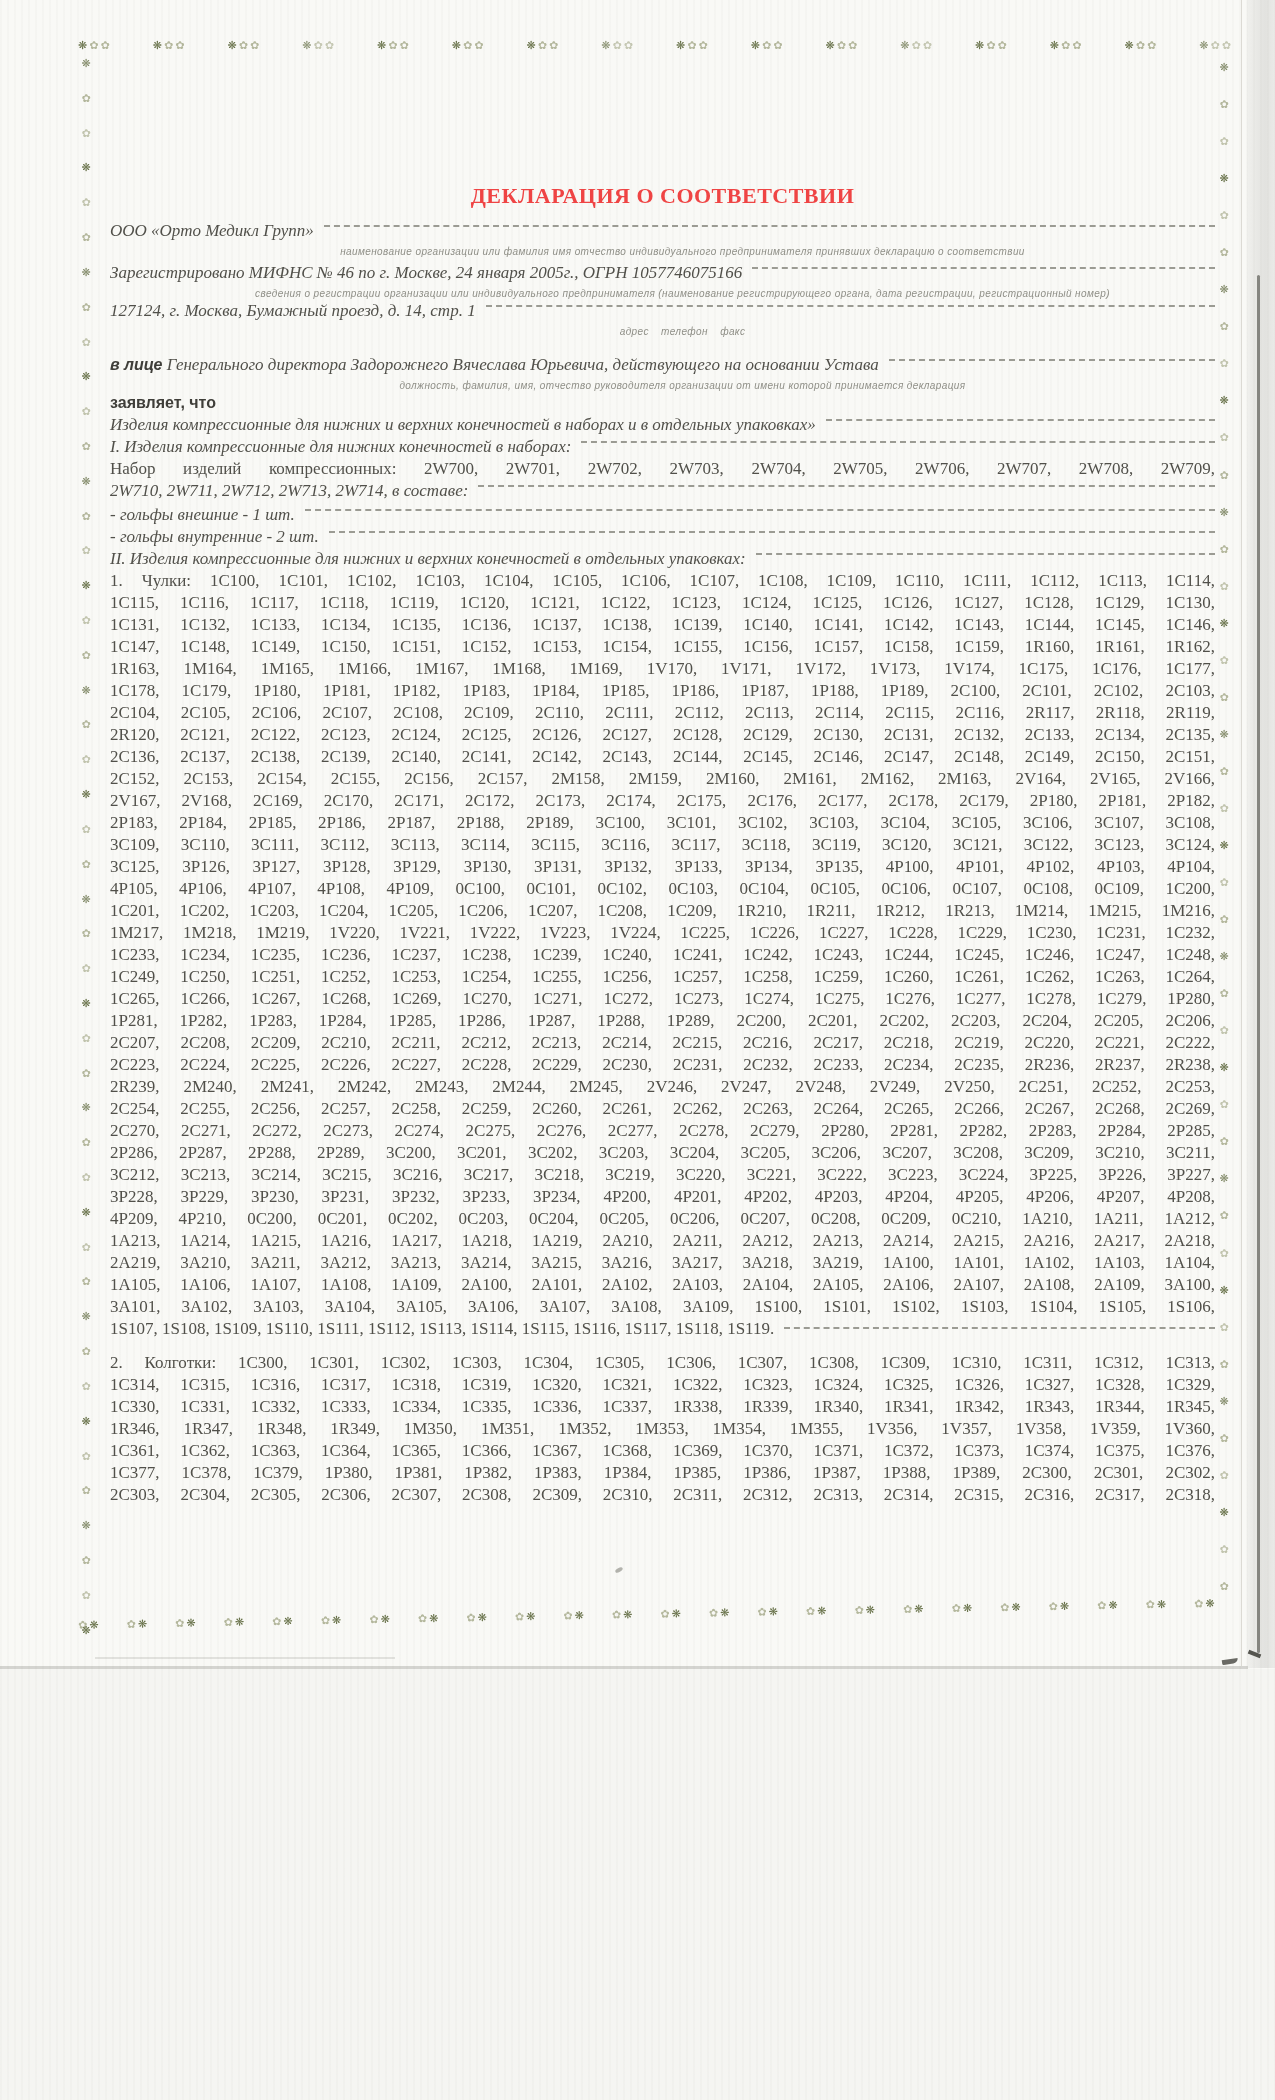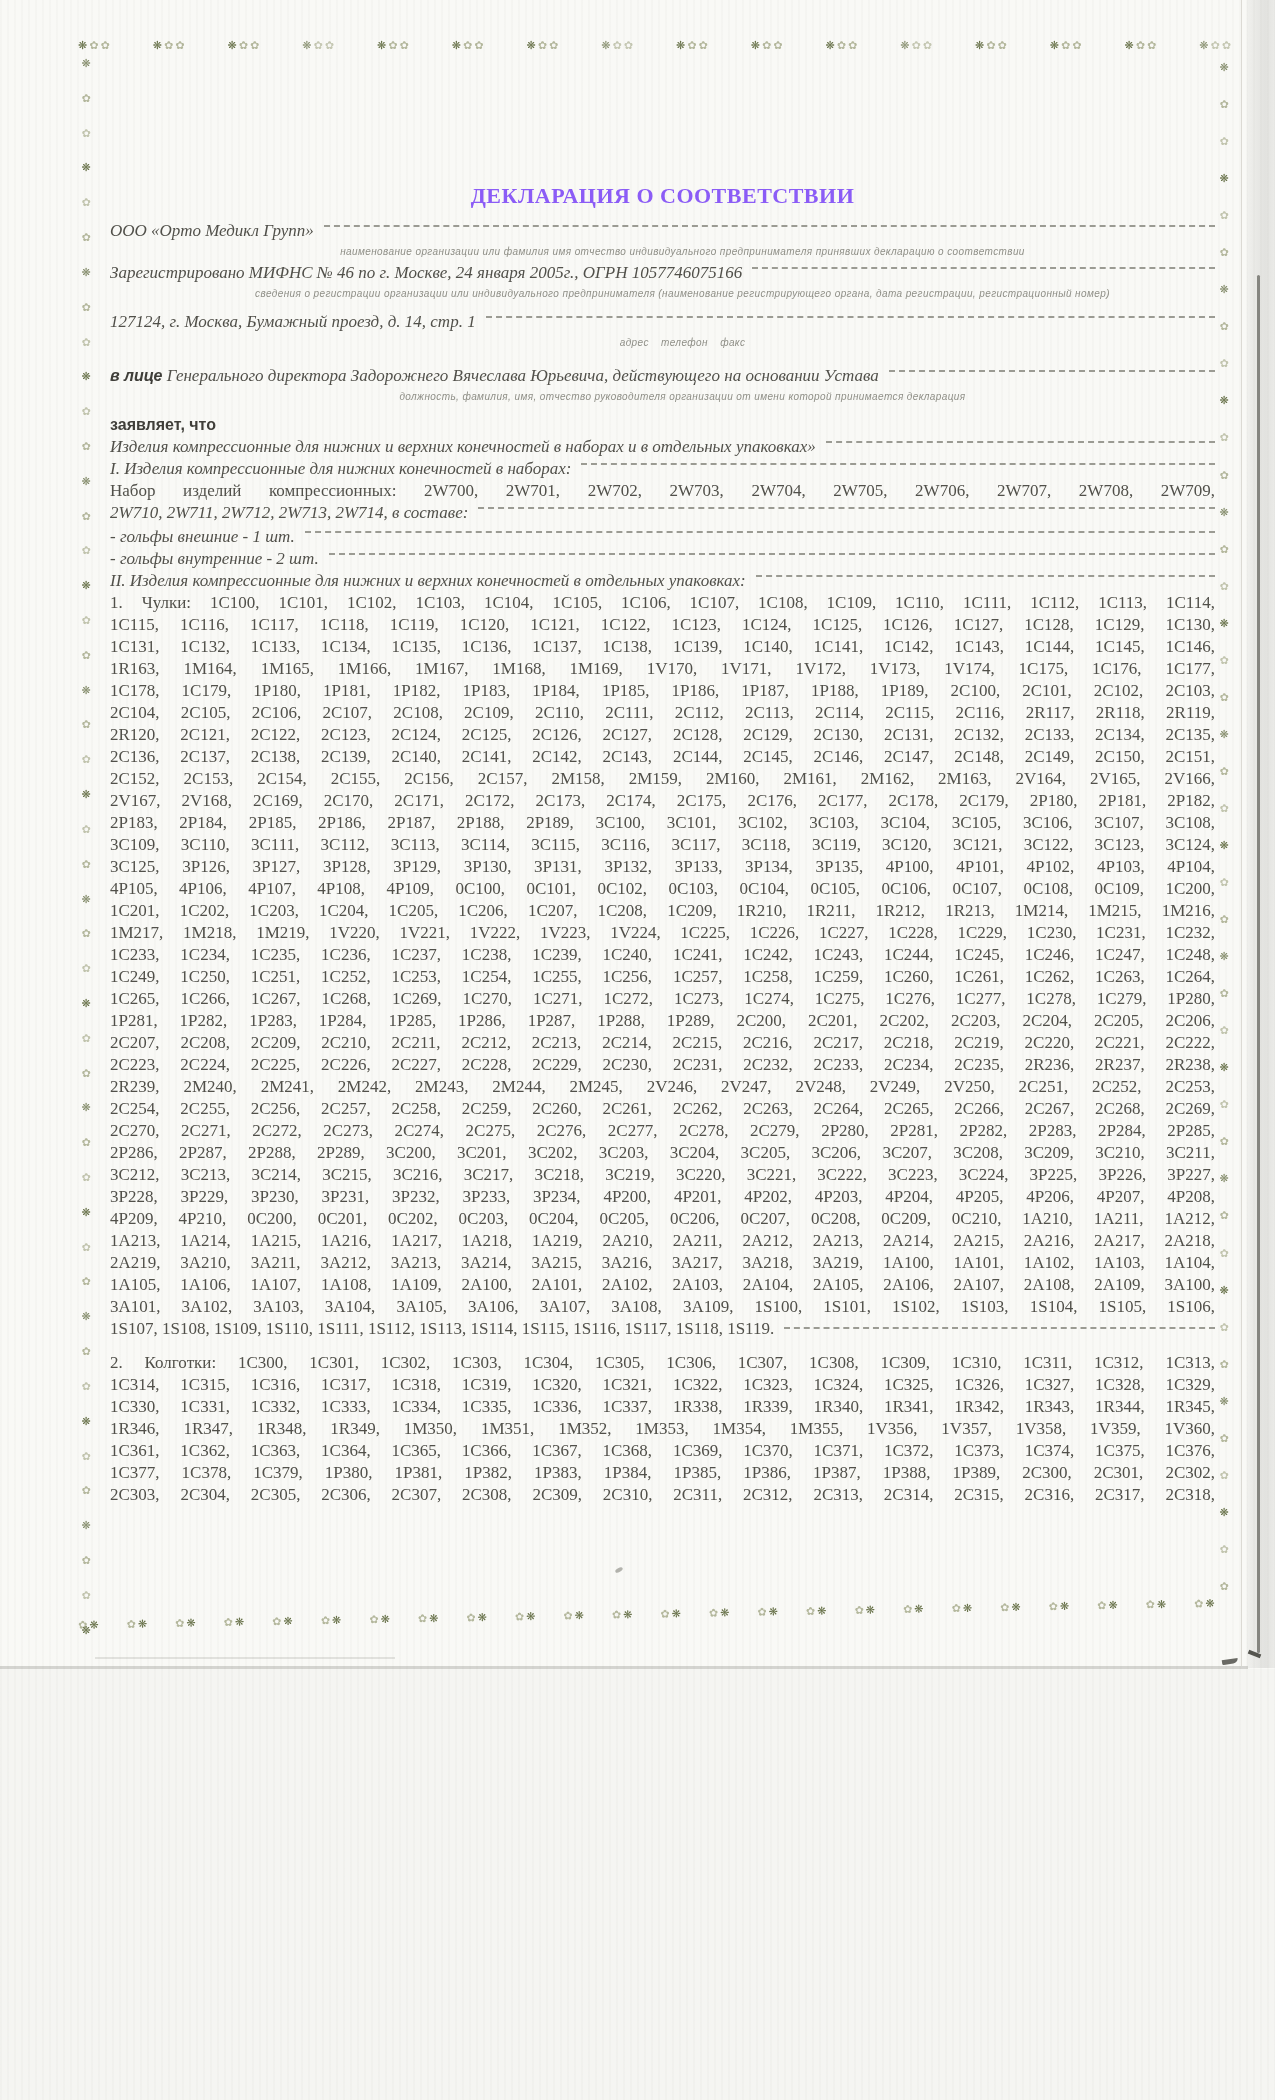--- a/index.html
+++ b/index.html
@@ -31,29 +31,29 @@
                    justify-content:space-between; align-items:center; z-index:2; }
   .cluster { white-space:nowrap; letter-spacing:2px; font-family:"DejaVu Sans",sans-serif; font-size:11px; line-height:1; }
   .g-dark  { color:#667047; }
   .g-light { color:#a9ad8e; opacity:.85; }
   .border-left .cluster:nth-child(odd), .border-right .cluster:nth-child(odd) { opacity:.8; }
   .border-top .cluster:nth-child(4n) { opacity:.75; }
 
   
   .content { position:absolute; left:110px; right:60px; top:0; z-index:4; font-size:17px; line-height:22px; }
   .title { padding-top:184px; text-align:center; font-size:22px; line-height:24px; font-weight:700;
-           letter-spacing:.5px; color:#8b5cf6; }
+           letter-spacing:.5px; color:#ef4444; }
   .frow { position:relative; display:flex; align-items:center;font-style:italic; }
   .frow .val { white-space:nowrap; }
   .dash { flex:1 1 auto; border-bottom:2px dashed #9b9b93; transform:translateY(-5px); margin-left:10px; min-width:12px; }
   .caption { position:absolute; left:40px; right:0; top:21px; text-align:center; white-space:nowrap;
              font-family:"Liberation Sans",sans-serif; font-size:10px; letter-spacing:.4px; color:#8f8f87; z-index:5; }
   .caption.wide { word-spacing:9px; }
   .bold-sans { font-family:"Liberation Sans",sans-serif; font-weight:700; font-size:16px; color:#3f3e39; }
-  .mt12{margin-top:12px;} .mt14{margin-top:20px;} .mt16{margin-top:27px;} .mt18{margin-top:32px;} .mt2{margin-top:2px;} .mt4{margin-top:12px;}
+  .mt12{margin-top:12px;} .mt14{margin-top:20px;} .mt16{margin-top:16px;} .mt18{margin-top:32px;} .mt2{margin-top:2px;} .mt4{margin-top:12px;}
   .jline { text-align:justify; text-align-last:justify; }
   .codes div { text-align:justify; text-align-last:justify; }
   .codes div.last { text-align-last:left; display:flex; align-items:baseline; white-space:nowrap; }
   .codes div.last::after { content:""; flex:1 1 auto; border-bottom:2px dashed #9b9b93; transform:translateY(-5px); margin-left:10px; }
   .tights div.last { display:block; text-align:justify; text-align-last:justify; }
   .tights div.last::after { content:none; }
 </style>
 </head>
 <body>
 
@@ -265,20 +265,21 @@
 
     <div class="frow">
       <span class="val">II. Изделия компрессионные для нижних и верхних конечностей в отдельных упаковках:</span>
       <span class="dash"></span>
     </div>
 
     <div class="codes stockings">
         <div>1. Чулки: 1C100, 1C101, 1C102, 1C103, 1C104, 1C105, 1C106, 1C107, 1C108, 1C109, 1C110, 1C111, 1C112, 1C113, 1C114,</div>
         <div>1C115, 1C116, 1C117, 1C118, 1C119, 1C120, 1C121, 1C122, 1C123, 1C124, 1C125, 1C126, 1C127, 1C128, 1C129, 1C130,</div>
         <div>1C131, 1C132, 1C133, 1C134, 1C135, 1C136, 1C137, 1C138, 1C139, 1C140, 1C141, 1C142, 1C143, 1C144, 1C145, 1C146,</div>
+        <div>1C147, 1C148, 1C149, 1C150, 1C151, 1C152, 1C153, 1C154, 1C155, 1C156, 1C157, 1C158, 1C159, 1R160, 1R161, 1R162,</div>
         <div>1R163, 1M164, 1M165, 1M166, 1M167, 1M168, 1M169, 1V170, 1V171, 1V172, 1V173, 1V174, 1C175, 1C176, 1C177,</div>
         <div>1C178, 1C179, 1P180, 1P181, 1P182, 1P183, 1P184, 1P185, 1P186, 1P187, 1P188, 1P189, 2C100, 2C101, 2C102, 2C103,</div>
         <div>2C104, 2C105, 2C106, 2C107, 2C108, 2C109, 2C110, 2C111, 2C112, 2C113, 2C114, 2C115, 2C116, 2R117, 2R118, 2R119,</div>
         <div>2R120, 2C121, 2C122, 2C123, 2C124, 2C125, 2C126, 2C127, 2C128, 2C129, 2C130, 2C131, 2C132, 2C133, 2C134, 2C135,</div>
         <div>2C136, 2C137, 2C138, 2C139, 2C140, 2C141, 2C142, 2C143, 2C144, 2C145, 2C146, 2C147, 2C148, 2C149, 2C150, 2C151,</div>
         <div>2C152, 2C153, 2C154, 2C155, 2C156, 2C157, 2M158, 2M159, 2M160, 2M161, 2M162, 2M163, 2V164, 2V165, 2V166,</div>
         <div>2V167, 2V168, 2C169, 2C170, 2C171, 2C172, 2C173, 2C174, 2C175, 2C176, 2C177, 2C178, 2C179, 2P180, 2P181, 2P182,</div>
         <div>2P183, 2P184, 2P185, 2P186, 2P187, 2P188, 2P189, 3C100, 3C101, 3C102, 3C103, 3C104, 3C105, 3C106, 3C107, 3C108,</div>
         <div>3C109, 3C110, 3C111, 3C112, 3C113, 3C114, 3C115, 3C116, 3C117, 3C118, 3C119, 3C120, 3C121, 3C122, 3C123, 3C124,</div>
         <div>3C125, 3P126, 3P127, 3P128, 3P129, 3P130, 3P131, 3P132, 3P133, 3P134, 3P135, 4P100, 4P101, 4P102, 4P103, 4P104,</div>

